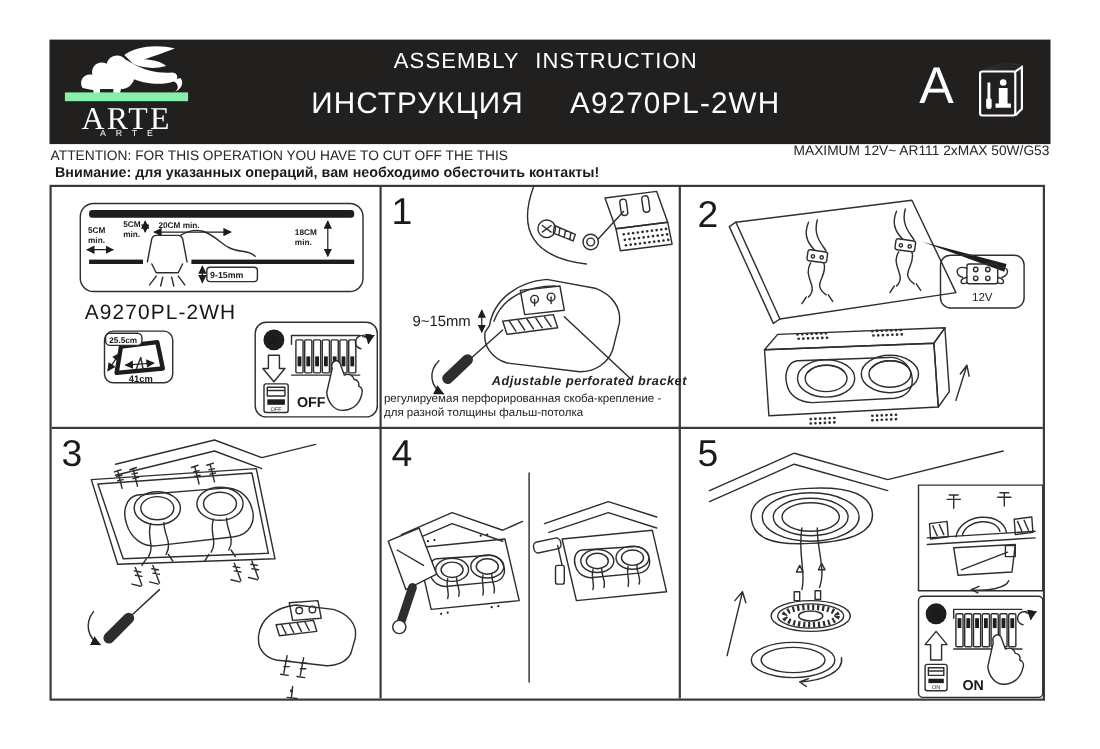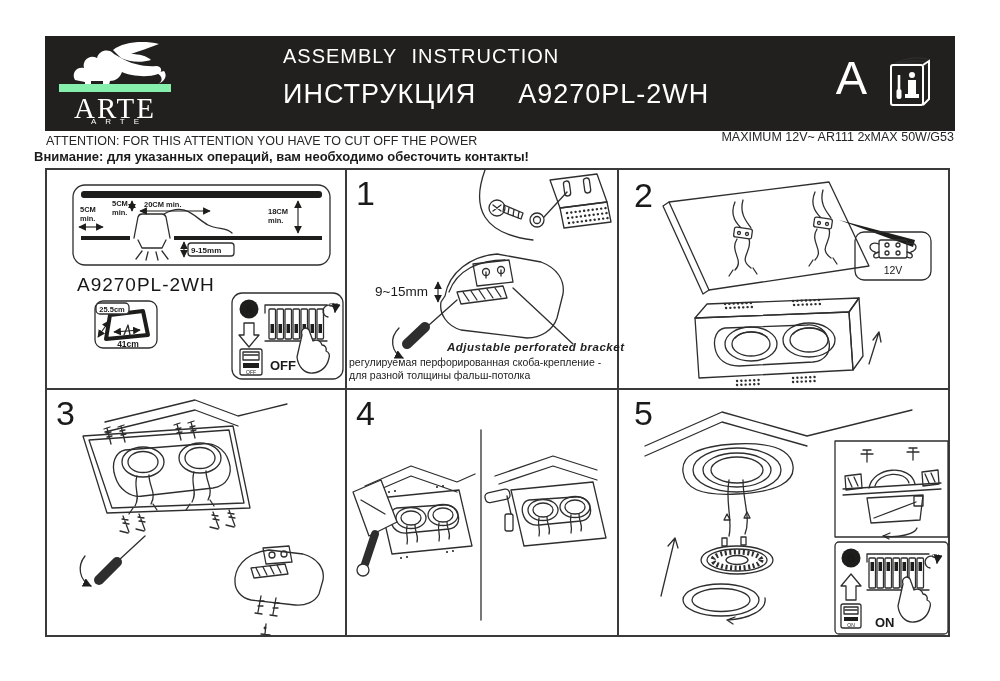--- a/index.html
+++ b/index.html
@@ -5,29 +5,29 @@
   html,body{margin:0;padding:0;background:#fff;}
   .page{position:relative;width:1000px;height:681px;background:#fff;overflow:hidden;
         font-family:"Liberation Sans",sans-serif;color:#1a1a1a;}
   
   .header{position:absolute;left:45px;top:36px;width:910px;height:95px;background:#221f1f;}
   .logo{position:absolute;left:14px;top:2px;width:112px;height:91px;text-align:center;color:#fff;}
   .logo-lion{position:absolute;left:4px;top:2px;}
   .logo-brand{position:absolute;left:0;top:46px;width:112px;border-top:8px solid #86efac;
               font-family:"Liberation Serif",serif;font-size:29px;letter-spacing:2px;line-height:32px;}
   .logo-sub{position:absolute;left:0;top:79px;width:112px;font-size:8px;letter-spacing:9px;text-indent:9px;}
-  .titles{position:absolute;left:238px;top:9px;color:#fff;}
+  .titles{position:absolute;left:238px;top:9px;color:#fff;text-align:center;}
   .t-en{font-size:20px;letter-spacing:1px;word-spacing:8px;}
   .t-ru{margin-top:11px;font-size:27px;letter-spacing:1px;}
   .t-model{margin-left:42px;}
   .corner-a{position:absolute;right:88px;top:14px;color:#fff;font-size:47px;}
   .book{position:absolute;right:22px;top:17px;}
   
   .attn-en{position:absolute;left:46px;top:134px;font-size:12.5px;color:#262626;}
-  .attn-ru{position:absolute;left:34px;top:149px;font-size:13px;font-weight:bold;color:#1a1a1a;}
+  .attn-ru{position:absolute;left:50px;top:149px;font-size:13px;font-weight:bold;color:#1a1a1a;}
   .attn-spec{position:absolute;right:46px;top:130px;font-size:12.5px;color:#262626;}
   
   .grid{position:absolute;left:45px;top:168px;width:905px;height:469px;
         border:2px solid #3a3a3a;box-sizing:border-box;}
   .vline{position:absolute;top:0;width:2px;height:100%;background:#3a3a3a;}
   .v1{left:298px}.v2{left:570px}
   .hline{position:absolute;left:0;top:218px;width:100%;height:2px;background:#3a3a3a;}
   .stepnum{position:absolute;font-size:34px;color:#1a1a1a;}
   .cell-svg{position:absolute;}
   svg .ln{fill:none;stroke:#2e2e2e;stroke-width:1.3;stroke-linecap:round;stroke-linejoin:round;}
@@ -69,21 +69,21 @@
       <path class="ln" stroke="#fff" d="M8,12 C18,5 34,3 44,7 M8,12 C18,8 34,6 44,10 M8,12 C18,10 34,9 44,13"></path>
       <rect x="6" y="12" width="32" height="40" rx="2" fill="none" stroke="#fff" stroke-width="2"></rect>
       <path fill="none" stroke="#fff" stroke-width="2" d="M38,12 L44,8 L44,46 L38,52"></path>
       <line x1="14" y1="22" x2="14" y2="36" stroke="#fff" stroke-width="2.6"></line>
       <rect x="11.5" y="36" width="5" height="10" rx="2" fill="#fff"></rect>
       <circle cx="27" cy="22" r="3" fill="#fff"></circle>
       <path fill="#fff" d="M23,27 h8 v14 h3 v4 h-14 v-4 h3 z"></path>
     </svg>
   </div>
 
-  <div class="attn-en">ATTENTION: FOR THIS ATTENTION YOU HAVE TO CUT OFF THE POWER</div>
+  <div class="attn-en">ATTENTION: FOR THIS OPERATION YOU HAVE TO CUT OFF THE THIS</div>
   <div class="attn-ru">Внимание: для указанных операций, вам необходимо обесточить контакты!</div>
   <div class="attn-spec">MAXIMUM 12V~ AR111 2xMAX 50W/G53</div>
 
   <div class="grid">
     <div class="vline v1"></div>
     <div class="vline v2"></div>
     <div class="hline"></div>
   </div>
 
   <div class="stepnum" style="left:356px;top:174px">1</div>

